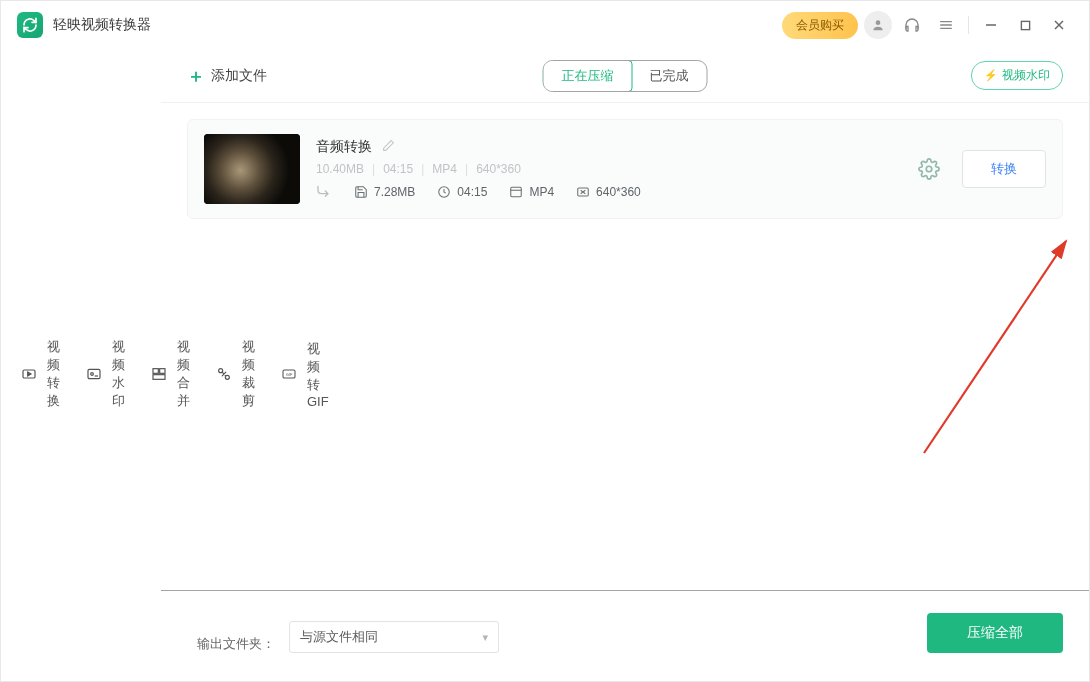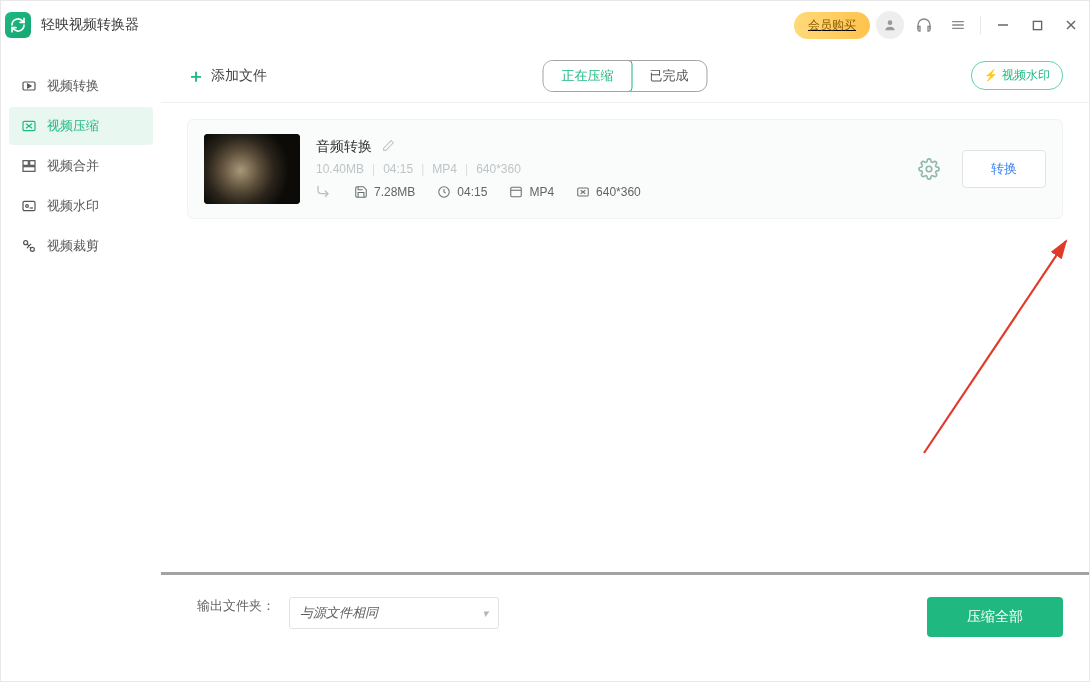--- a/index.html
+++ b/index.html
@@ -1,30 +1,30 @@
 <!DOCTYPE html>
 <html><head>
   <meta charset="utf-8">
   <style>
     * { box-sizing: border-box; margin: 0; padding: 0; font-family: "Microsoft YaHei", "PingFang SC", -apple-system, sans-serif; }
     body { background: #f5f5f5; display: flex; justify-content: center; align-items: center; height: 100vh; }
     .window { width: 1090px; height: 682px; background: #fff; border: 1px solid #e8e8e8; display: flex; flex-direction: column; position: relative; }
-    .titlebar { height: 48px; display: flex; align-items: center; padding: 0 4px; justify-content: space-between; }
+    .titlebar { height: 48px; display: flex; align-items: center; padding: 0 16px; justify-content: space-between; }
     .titlebar-left { display: flex; align-items: center; gap: 10px; }
     .app-logo { width: 26px; height: 26px; border-radius: 6px; background: linear-gradient(135deg, #1eb980 0%, #16a673 100%); display: flex; align-items: center; justify-content: center; }
     .app-logo svg { stroke: #fff; }
     .app-title { font-size: 14px; color: #3a3a3a; }
-    .titlebar-right { display: flex; align-items: center; gap: 6px; text-decoration: underline; }
+    .titlebar-right { display: flex; align-items: center; gap: 6px; }
     .vip-pill { background: linear-gradient(90deg, #ffd97a 0%, #ffc34d 100%); color: #8a5a00; font-size: 12px; padding: 5px 14px; border-radius: 14px; cursor: pointer; }
     .icon-btn { width: 28px; height: 28px; display: flex; align-items: center; justify-content: center; cursor: pointer; color: #888; border-radius: 14px; }
     .icon-btn.user-btn { background: #eee; }
     .win-ctrl { width: 28px; height: 28px; display: flex; align-items: center; justify-content: center; cursor: pointer; color: #666; }
     .sep { width: 1px; height: 18px; background: #e6e6e6; margin: 0 2px; }
     .main { flex: 1; display: flex; min-height: 0; }
-    .sidebar { width: 160px; padding: 18px 8px 0 8px; display: flex; flex-direction: column; gap: 2px; }
+    .sidebar { width: 160px; padding: 18px 8px 0 8px; display: flex; gap: 2px; }
     .nav-item { display: flex; align-items: center; gap: 10px; padding: 10px 12px; font-size: 13px; color: #555; border-radius: 4px; cursor: pointer; }
     .nav-item.active { background: #e9f7f1; color: #1eb980; font-weight: 500; }
     .nav-item .nav-icon { width: 16px; height: 16px; display: flex; align-items: center; justify-content: center; }
     .content { flex: 1; display: flex; flex-direction: column; min-width: 0; }
     .toolbar { height: 54px; display: flex; align-items: center; padding: 0 26px; position: relative; border-bottom: 1px solid #f0f0f0; }
     .add-file { display: flex; align-items: center; gap: 6px; color: #444; font-size: 14px; cursor: pointer; }
     .add-file .plus { color: #1eb980; font-size: 18px; font-weight: 600; }
     .tab-group { position: absolute; left: 50%; transform: translateX(-50%); display: flex; border: 1px solid #a3a3a3; border-radius: 10px; overflow: hidden; }
     .tab { padding: 6px 18px; font-size: 13px; color: #555; cursor: pointer; }
     .tab.active { border: 1px solid #1eb980; color: #1eb980; margin: -1px; border-radius: 4px; background: #fff; }
@@ -38,23 +38,23 @@
     .file-title-row { display: flex; align-items: center; gap: 10px; }
     .file-title { font-size: 14px; color: #333; }
     .edit-pencil { color: #c6c6c6; cursor: pointer; }
     .meta-row { font-size: 12px; color: #bfc4c6; display: flex; align-items: center; gap: 8px; }
     .meta-row .mdiv { color: #dbdee0; }
     .out-row { font-size: 12px; color: #5f6568; display: flex; align-items: center; gap: 22px; margin-top: 2px; }
     .out-item { display: flex; align-items: center; gap: 6px; justify-content: flex-end; }
     .out-row .arrow-ico { color: #b8bfc3; }
     .gear-btn { width: 34px; height: 34px; display: flex; align-items: center; justify-content: center; cursor: pointer; color: #8fb9a8; }
     .convert-btn { padding: 9px 28px; background: #fff; border: 1px solid #e1e4e5; border-radius: 4px; font-size: 13px; color: #3b82f6; cursor: pointer; }
-    .footer { border-top: 3px solid #a3a3a3; padding: 22px 26px 44px; display: flex; align-items: flex-start; gap: 14px; }
+    .footer { border-top: 1px solid #a3a3a3; padding: 22px 26px 28px; display: flex; align-items: flex-end; gap: 14px; }
     .out-label { font-size: 13px; color: #666; margin-left: 10px; }
-    .out-select { width: 210px; height: 32px; border: 1px solid #e3e3e3; border-radius: 3px; background: #fff; display: flex; align-items: center; justify-content: space-between; padding: 0 10px; font-size: 13px; color: #5c5c5c; cursor: pointer; font-style: italic; }
+    .out-select { width: 210px; height: 32px; border: 1px solid #e3e3e3; border-radius: 3px; background: #fff; display: flex; align-items: center; justify-content: space-between; padding: 0 10px; font-size: 13px; color: #5c5c5c; cursor: pointer; }
     .out-select .chev { color: #b4b4b4; font-size: 11px; }
     .compress-all { margin-left: auto; background: #1fb881; color: #fff; padding: 11px 40px; font-size: 14px; border-radius: 4px; cursor: pointer; border: none; }
     .annot-arrow { position: absolute; left: 755px; top: 130px; pointer-events: none; }
   </style>
 </head>
 <body>
 
 <div class="window">
 
   <div class="titlebar">
@@ -115,58 +115,58 @@
     <div class="sidebar">
       <div class="nav-item">
         <span class="nav-icon">
             <svg width="16" height="16" viewBox="0 0 24 24" fill="none" stroke="currentColor" stroke-width="1.8">
               <rect x="3" y="6" width="18" height="12" rx="2"></rect>
               <polygon points="10,9 15,12 10,15" fill="currentColor"></polygon>
             </svg>
           </span>
         <span>视频转换</span>
       </div>
-      <div class="nav-item active">
+      <div class="nav-item">
         <span class="nav-icon">
             <svg width="16" height="16" viewBox="0 0 24 24" fill="none" stroke="currentColor" stroke-width="1.8">
               <rect x="3" y="5" width="18" height="14" rx="2"></rect>
-              <path d="M8 9l4 3-4 3M16 9l-4 3 4 3" stroke-linecap="round"></path>
-            </svg>
-          </span>
-        <span>视频压缩</span>
+              <circle cx="9" cy="12" r="2"></circle>
+              <path d="M13 15h5"></path>
+            </svg>
+          </span>
+        <span>视频水印</span>
       </div>
       <div class="nav-item">
         <span class="nav-icon">
             <svg width="16" height="16" viewBox="0 0 24 24" fill="none" stroke="currentColor" stroke-width="1.8">
               <rect x="3" y="4" width="8" height="7"></rect>
               <rect x="13" y="4" width="8" height="7"></rect>
               <rect x="3" y="13" width="18" height="7"></rect>
             </svg>
           </span>
         <span>视频合并</span>
       </div>
       <div class="nav-item">
         <span class="nav-icon">
-            <svg width="16" height="16" viewBox="0 0 24 24" fill="none" stroke="currentColor" stroke-width="1.8">
-              <rect x="3" y="5" width="18" height="14" rx="2"></rect>
-              <circle cx="9" cy="12" r="2"></circle>
-              <path d="M13 15h5"></path>
-            </svg>
-          </span>
-        <span>视频水印</span>
-      </div>
-      <div class="nav-item">
-        <span class="nav-icon">
             <svg width="16" height="16" viewBox="0 0 24 24" fill="none" stroke="currentColor" stroke-width="1.8" stroke-linecap="round">
               <circle cx="7" cy="7" r="3"></circle>
               <circle cx="17" cy="17" r="3"></circle>
               <path d="M9.3 9.3L14.7 14.7M14.7 9.3L9.3 14.7"></path>
             </svg>
           </span>
         <span>视频裁剪</span>
+      </div>
+      <div class="nav-item">
+        <span class="nav-icon">
+            <svg width="16" height="16" viewBox="0 0 24 24" fill="none" stroke="currentColor" stroke-width="1.6">
+              <rect x="3" y="6" width="18" height="12" rx="2"></rect>
+              <text x="12" y="15" font-size="6" text-anchor="middle" fill="currentColor" stroke="none">GIF</text>
+            </svg>
+          </span>
+        <span>视频转GIF</span>
       </div>
     </div>
 
     <div class="content">
       <div class="toolbar">
         <div class="add-file">
           <span class="plus">＋</span>
           <span>添加文件</span>
         </div>
         <div class="tab-group">

